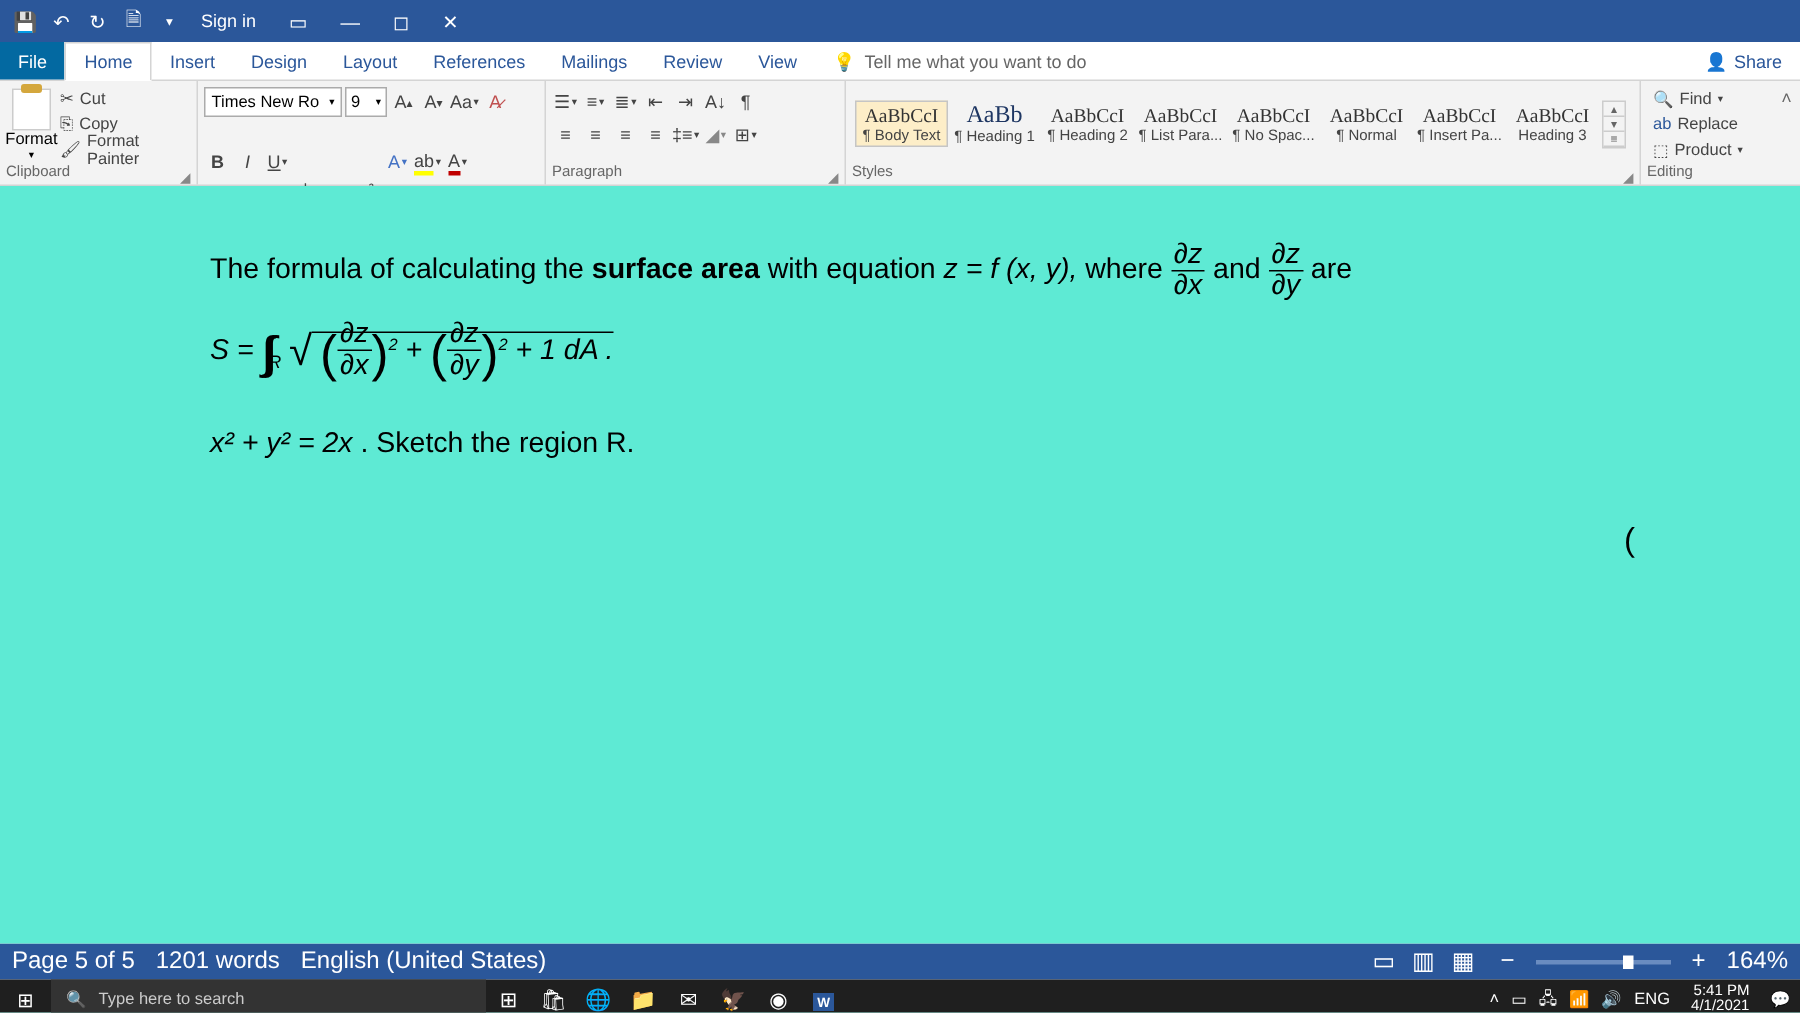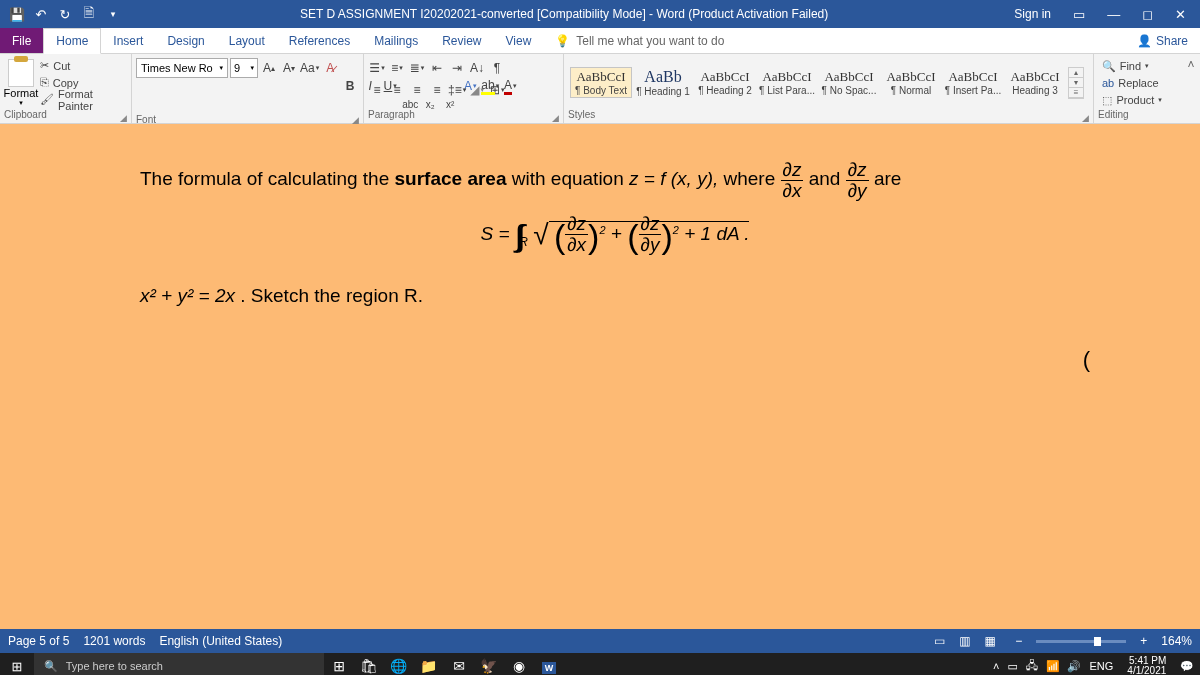--- a/index.html
+++ b/index.html
@@ -10,21 +10,21 @@
 .titlebar .qat { display: flex; align-items: center; padding-left: 6px; gap: 2px; }
 .titlebar .qat span { width: 22px; height: 22px; display: flex; align-items: center; justify-content: center; font-size: 13px; }
 .titlebar .title { flex: 1; text-align: center; font-size: 12px; }
 .titlebar .right { display: flex; align-items: center; gap: 2px; padding-right: 4px; }
 .titlebar .right span { padding: 0 10px; height: 28px; display: flex; align-items: center; font-size: 13px; }
 .signin { font-size: 12px !important; }
 
 
 .menubar { height: 26px; background: #fff; display: flex; align-items: stretch; border-bottom: 1px solid #d4d4d4; }
 .menubar .tab { color: #2b579a; padding: 0 12px; display: flex; align-items: center; font-size: 12px; }
-.menubar .tab.file { background: #701a75; color: #fff; }
+.menubar .tab.file { background: #0369a1; color: #fff; }
 .menubar .tab.active { border: 1px solid #d4d4d4; border-bottom: 1px solid #fff; margin-bottom: -1px; background: #fff; }
 .menubar .tellme { color: #666; display: flex; align-items: center; gap: 6px; padding-left: 12px; }
 .menubar .spacer { flex: 1; }
 .menubar .share { color: #2b579a; padding: 0 12px; display: flex; align-items: center; gap: 4px; }
 
 
 .ribbon { height: 70px; background: #f3f3f3; display: flex; border-bottom: 1px solid #d4d4d4; }
 .group { border-right: 1px solid #d4d4d4; display: flex; flex-direction: column; padding: 2px 4px 0; }
 .group-body { flex: 1; display: flex; align-items: center; }
 .group-label { height: 14px; font-size: 10px; color: #666; text-align: left; position: relative; }
@@ -35,51 +35,51 @@
 .paste-icon::before { content: ""; position: absolute; top: -4px; left: 5px; width: 14px; height: 6px; background: #d4a73d; border-radius: 2px; }
 .clip-right { display: flex; flex-direction: column; gap: 1px; font-size: 11px; color: #444; padding-left: 2px; }
 .clip-right div { display: flex; align-items: center; gap: 4px; height: 16px; }
 
 .font-row { display: flex; gap: 2px; align-items: center; }
 .font-name { width: 92px; height: 20px; border: 1px solid #ababab; background: #fff; font-size: 11px; padding: 0 4px; display: flex; align-items: center; justify-content: space-between; }
 .font-size { width: 28px; height: 20px; border: 1px solid #ababab; background: #fff; font-size: 11px; padding: 0 3px; display: flex; align-items: center; justify-content: space-between; }
 .rbtn { min-width: 18px; height: 20px; display: flex; align-items: center; justify-content: center; font-size: 12px; color: #444; }
 .rbtn.small { font-size: 10px; margin-top: 36px; }
 .rbtn .dd { font-size: 7px; margin-left: 1px; }
-.font-group-body { flex-direction: row; gap: 2px; align-items: flex-start; padding-top:2px; }
+.font-group-body { flex-direction: column; gap: 2px; align-items: flex-start; padding-top:2px; }
 .para-body { flex-direction: column; gap: 2px; align-items: flex-start; padding-top:2px; }
 
 .styles-body { padding: 2px; }
 .style-item { width: 62px; height: 31px; border: 1px solid transparent; display: flex; flex-direction: column; align-items: center; justify-content: center; font-size: 10px; color: #444; }
 .style-item.sel { border: 1px solid #c5c5c5; background: #fdeec8; }
 .style-prev { font-family: "Times New Roman", serif; font-size: 13px; color: #333; }
 .style-item:nth-child(2) .style-prev { font-size: 16px; color: #1f3763; }
 .styles-scroll { width: 16px; display: flex; flex-direction: column; border: 1px solid #ccc; margin-left:2px; }
 .styles-scroll div { flex:1; display:flex; align-items:center; justify-content:center; font-size:8px; color:#666; border-bottom: 1px solid #ccc; }
 
 .editing-body { flex-direction: column; align-items: flex-start; gap: 1px; font-size: 11px; color: #444; padding-top:2px; }
 .editing-body div { display: flex; align-items: center; gap: 4px; height: 16px; padding: 0 4px; }
 .collapse { width: 18px; display:flex; align-items:flex-start; justify-content:center; font-size:12px; color:#666; padding-top:4px;}
 
 
-.doc-area { height: 505px; background: #fdba74; overflow: hidden; position: relative; }
+.doc-area { height: 505px; background: #5eead4; overflow: hidden; position: relative; }
 .doc-content { padding: 36px 110px 0 140px; font-family: "Times New Roman", serif; font-size: 19px; color: #000; line-height: 1.6; }
 .doc-content .math { font-style: italic; }
 .doc-content b { font-weight: bold; }
-.formula-block { text-align: center; margin: 8px 0 18px; font-style: italic; }
+.formula-block { margin: 8px 0 18px; font-style: italic; }
 .sqrt-vinc { border-top: 1.2px solid #000; padding-top: 1px; }
 .frac { display: inline-flex; flex-direction: column; align-items: center; vertical-align: middle; font-size: 19px; line-height: 1.05; }
 .frac .num { border-bottom: 1.2px solid #000; padding: 0 2px; }
 .frac .den { padding: 0 2px; }
 .intint { font-size: 30px; letter-spacing: -6px; vertical-align: -6px; }
 .sub { font-size: 12px; vertical-align: -6px; }
 .paren-big { font-size: 34px; vertical-align: -8px; font-style: normal; }
 
 
-.statusbar { height: 20px; background: #2b579a; color: #fff; display: flex; align-items: center; font-size: 12px; padding: 12px 8px; gap: 14px; }
+.statusbar { height: 20px; background: #2b579a; color: #fff; display: flex; align-items: center; font-size: 16px; padding: 12px 8px; gap: 14px; }
 .statusbar .sp { flex: 1; }
 .view-btns span { width: 22px; display: inline-flex; justify-content: center; }
 .zoom-slider { width: 90px; height: 3px; background: #6a8cc0; position: relative; }
 .zoom-slider::after { content:""; position:absolute; left: 58px; top:-3px; width:7px; height:9px; background:#fff; }
 
 
 .taskbar { height: 26px; background: #1f1f1f; color: #fff; display: flex; align-items: center; font-size: 11px; }
 .taskbar .start { width: 34px; text-align: center; font-size: 13px; }
 .taskbar .search { width: 290px; height: 26px; background: #333; display: flex; align-items: center; gap: 8px; padding-left: 10px; color: #ccc; }
 .taskbar .ticon { width: 30px; text-align: center; font-size: 14px; }
@@ -93,21 +93,20 @@
 <body>
 
 <div class="titlebar">
   <div class="qat">
     <span>💾</span>
     <span>↶</span>
     <span>↻</span>
     <span>🗎</span>
     <span style="font-size:9px;">▾</span>
   </div>
-  <div class="title">SET D ASSIGNMENT I20202021-converted [Compatibility Mode] - Word (Product Activation Failed)</div>
   <div class="right">
     <span class="signin">Sign in</span>
     <span>▭</span>
     <span>—</span>
     <span>◻</span>
     <span>✕</span>
   </div>
 </div>
 
 <div class="menubar">

